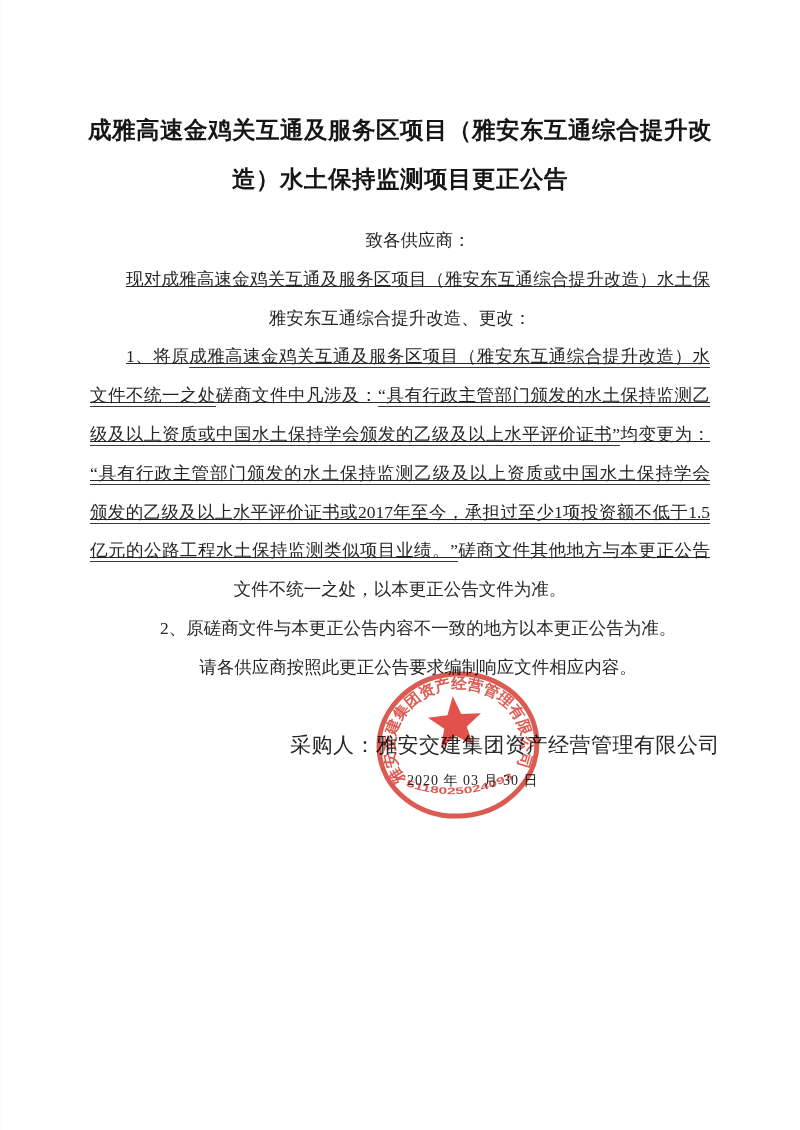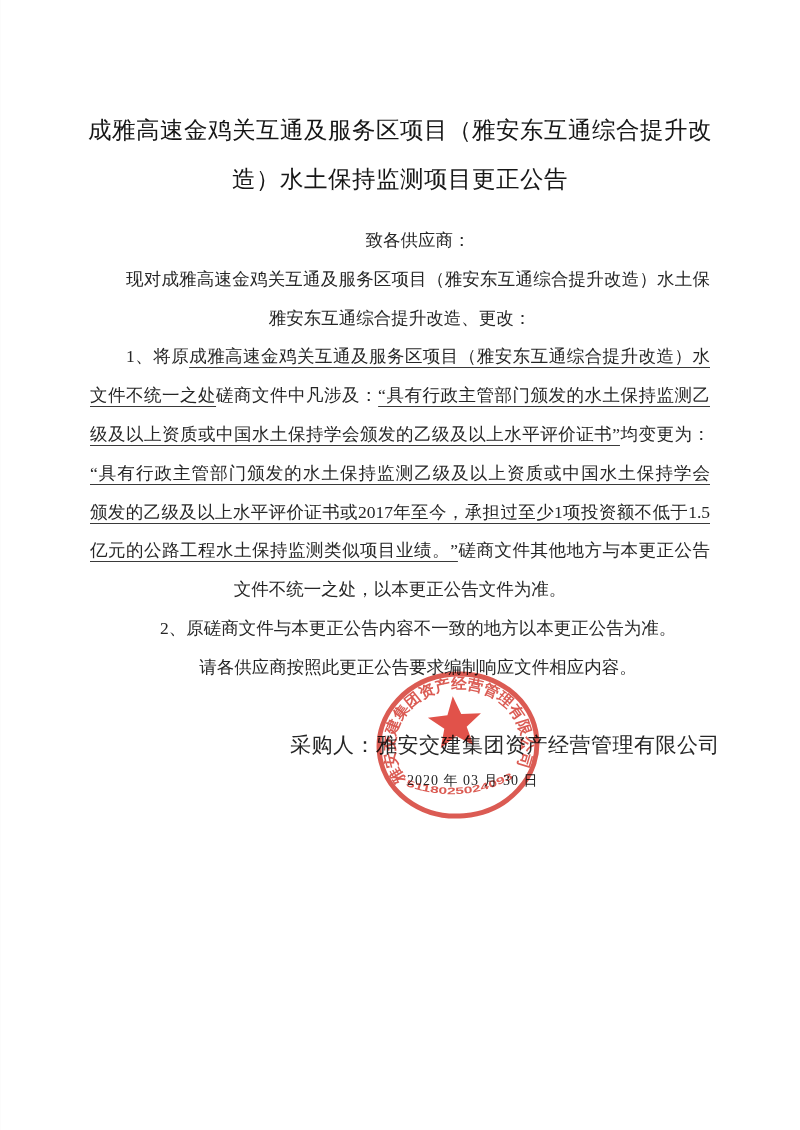--- a/index.html
+++ b/index.html
@@ -15,38 +15,39 @@
     position: absolute; inset: 0;
     background:
       linear-gradient(90deg, rgba(0,0,0,0.012) 0 1px, transparent 1px 40px),
       #ffffff;
   }
   .title-block {
     position: absolute;
     top: 106px; left: 60px; width: 680px;
     text-align: center;
     font-family: "Liberation Sans", "DejaVu Sans", sans-serif;
-    font-weight: 400;
+    font-weight: 700;
     font-size: 23.5px;
     line-height: 49px;
     color: #161616;
     letter-spacing: 0.5px;
   }
   .doc-body {
     position: absolute;
     top: 221px; left: 90px; width: 620px;
     font-size: 17.5px;
     line-height: 38.8px;
     color: #262626;
   }
   .doc-line { width: 620px; white-space: nowrap; text-align: center; }
   .doc-line.jf {
     white-space: normal;
     text-align: justify;
     text-align-last: justify;
+    text-decoration: underline;
   }
   .doc-line.ind { text-indent: 36px; }
   .u {
     text-decoration: underline;
     text-underline-offset: 5px;
     text-decoration-thickness: 1px;
     text-decoration-color: #3a3a3a;
   }
   .purchaser-line {
     position: absolute;

